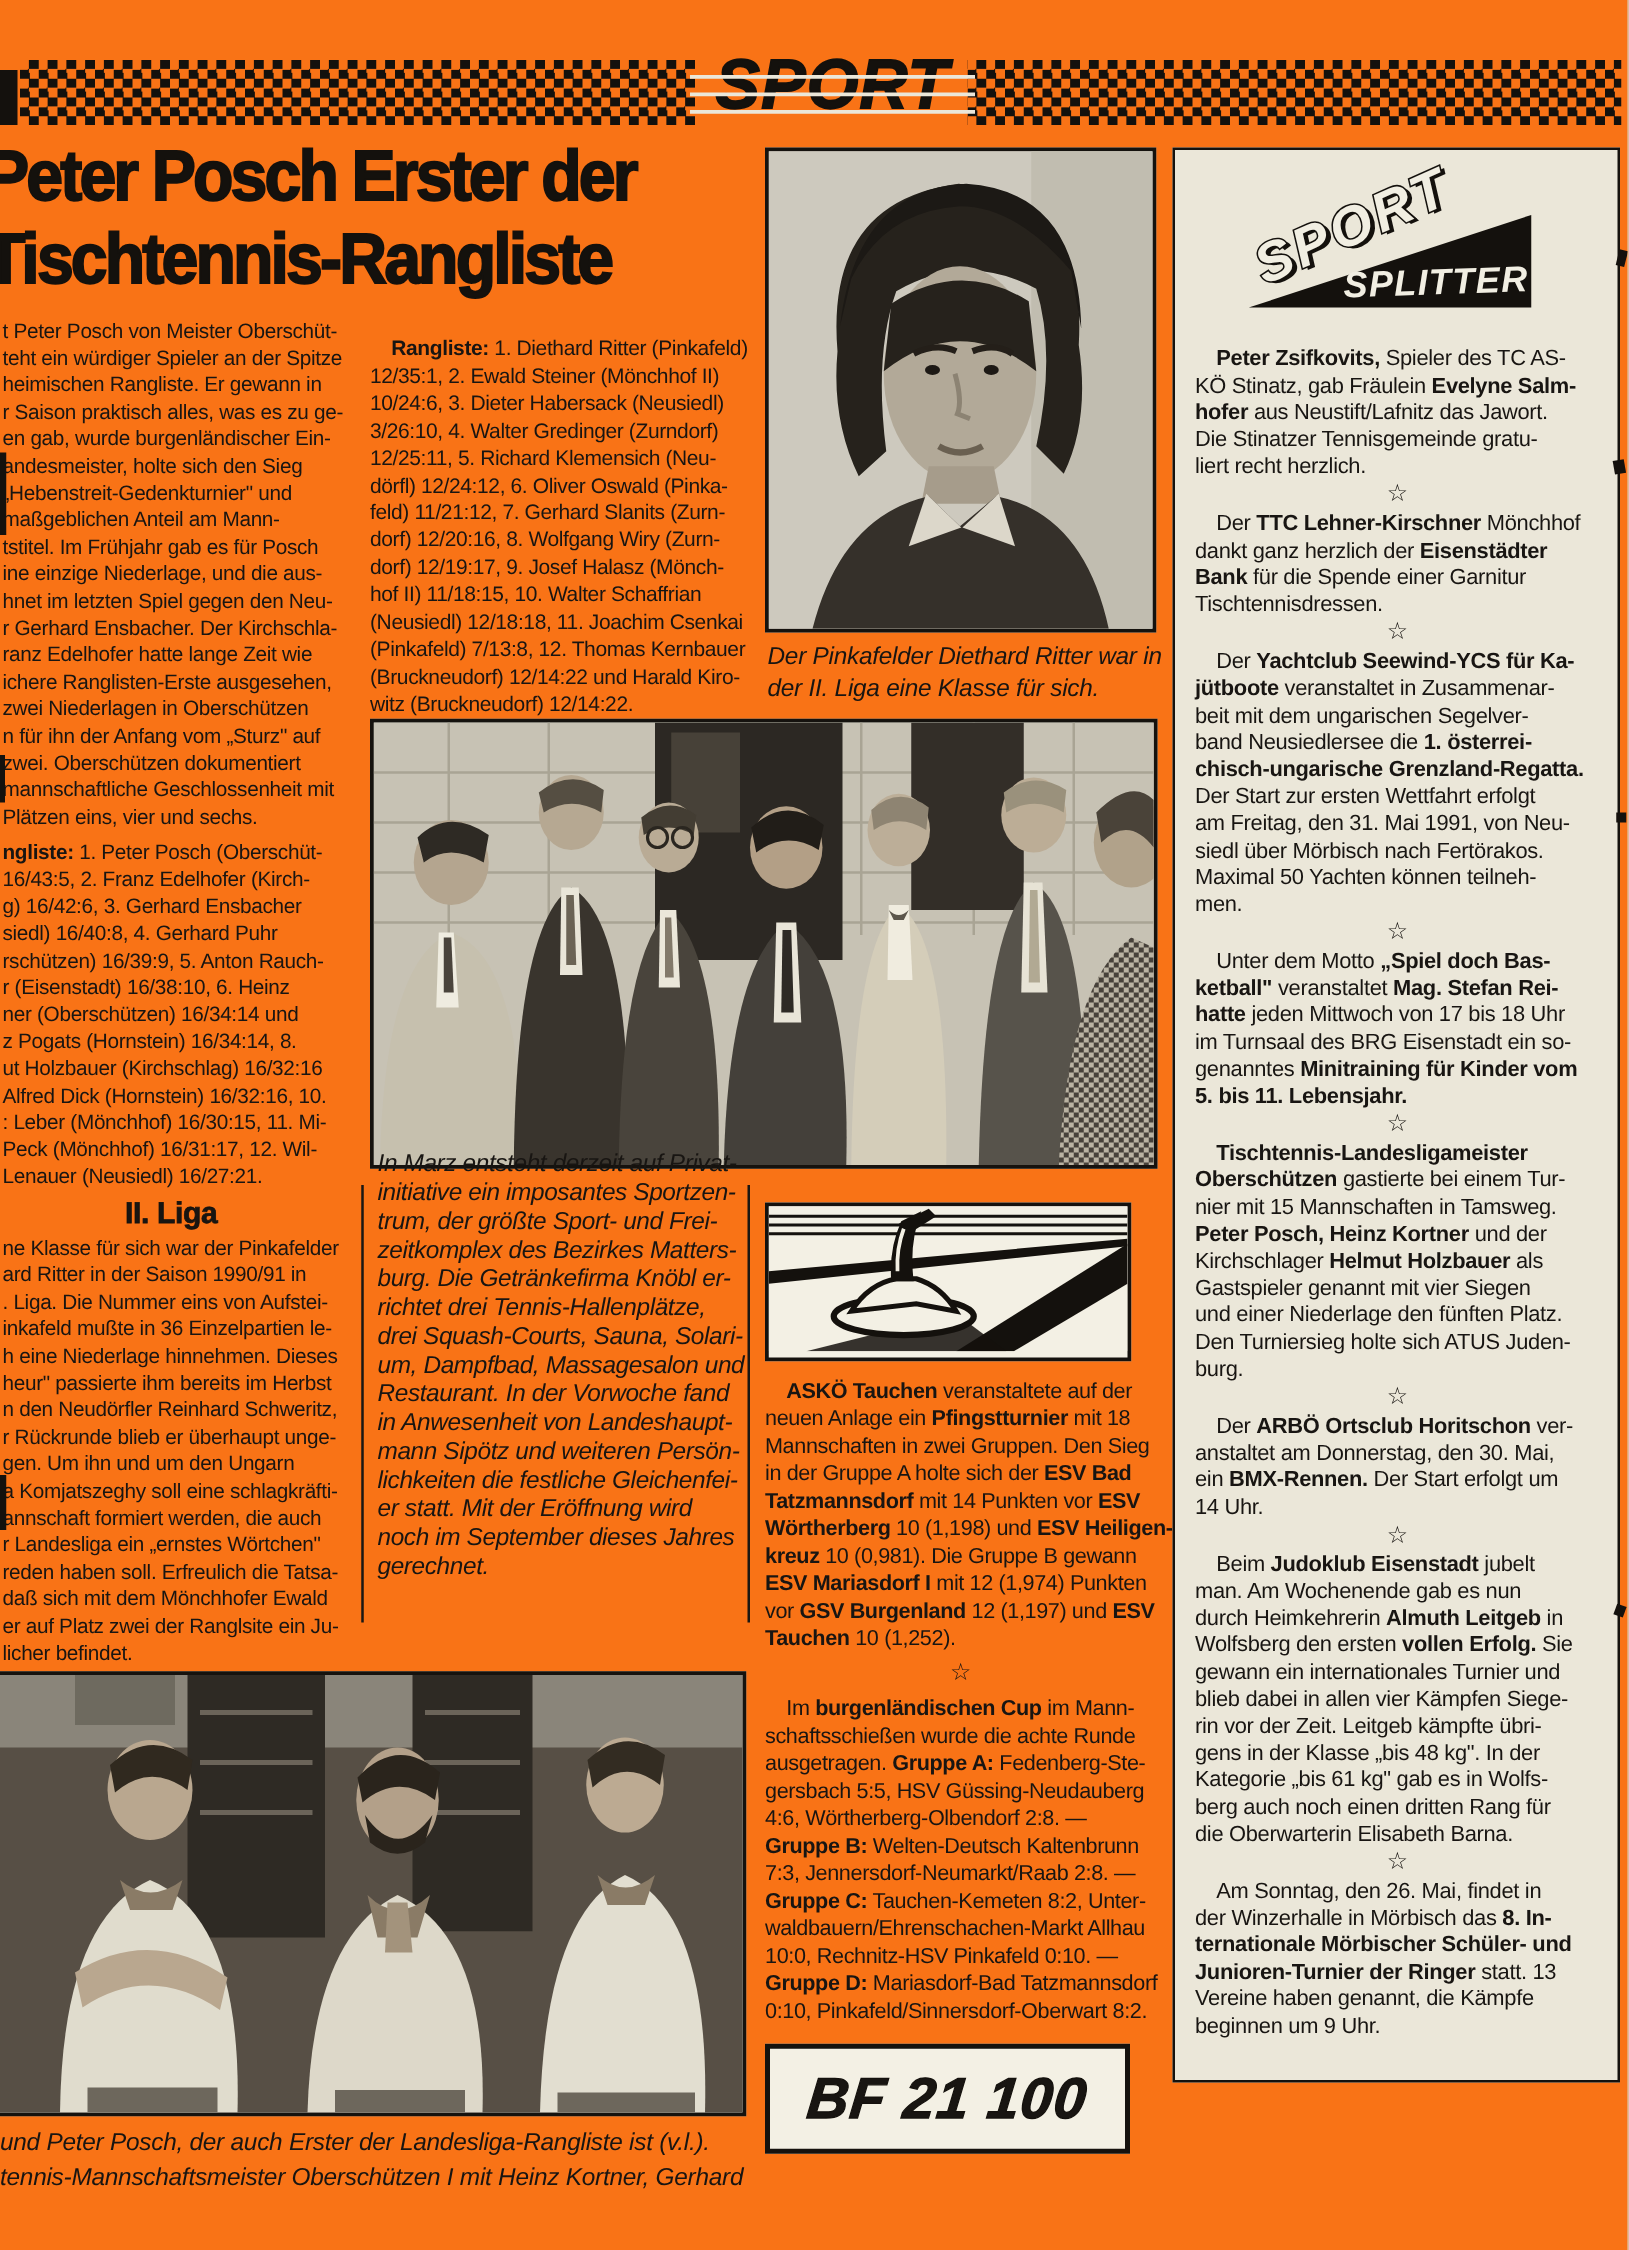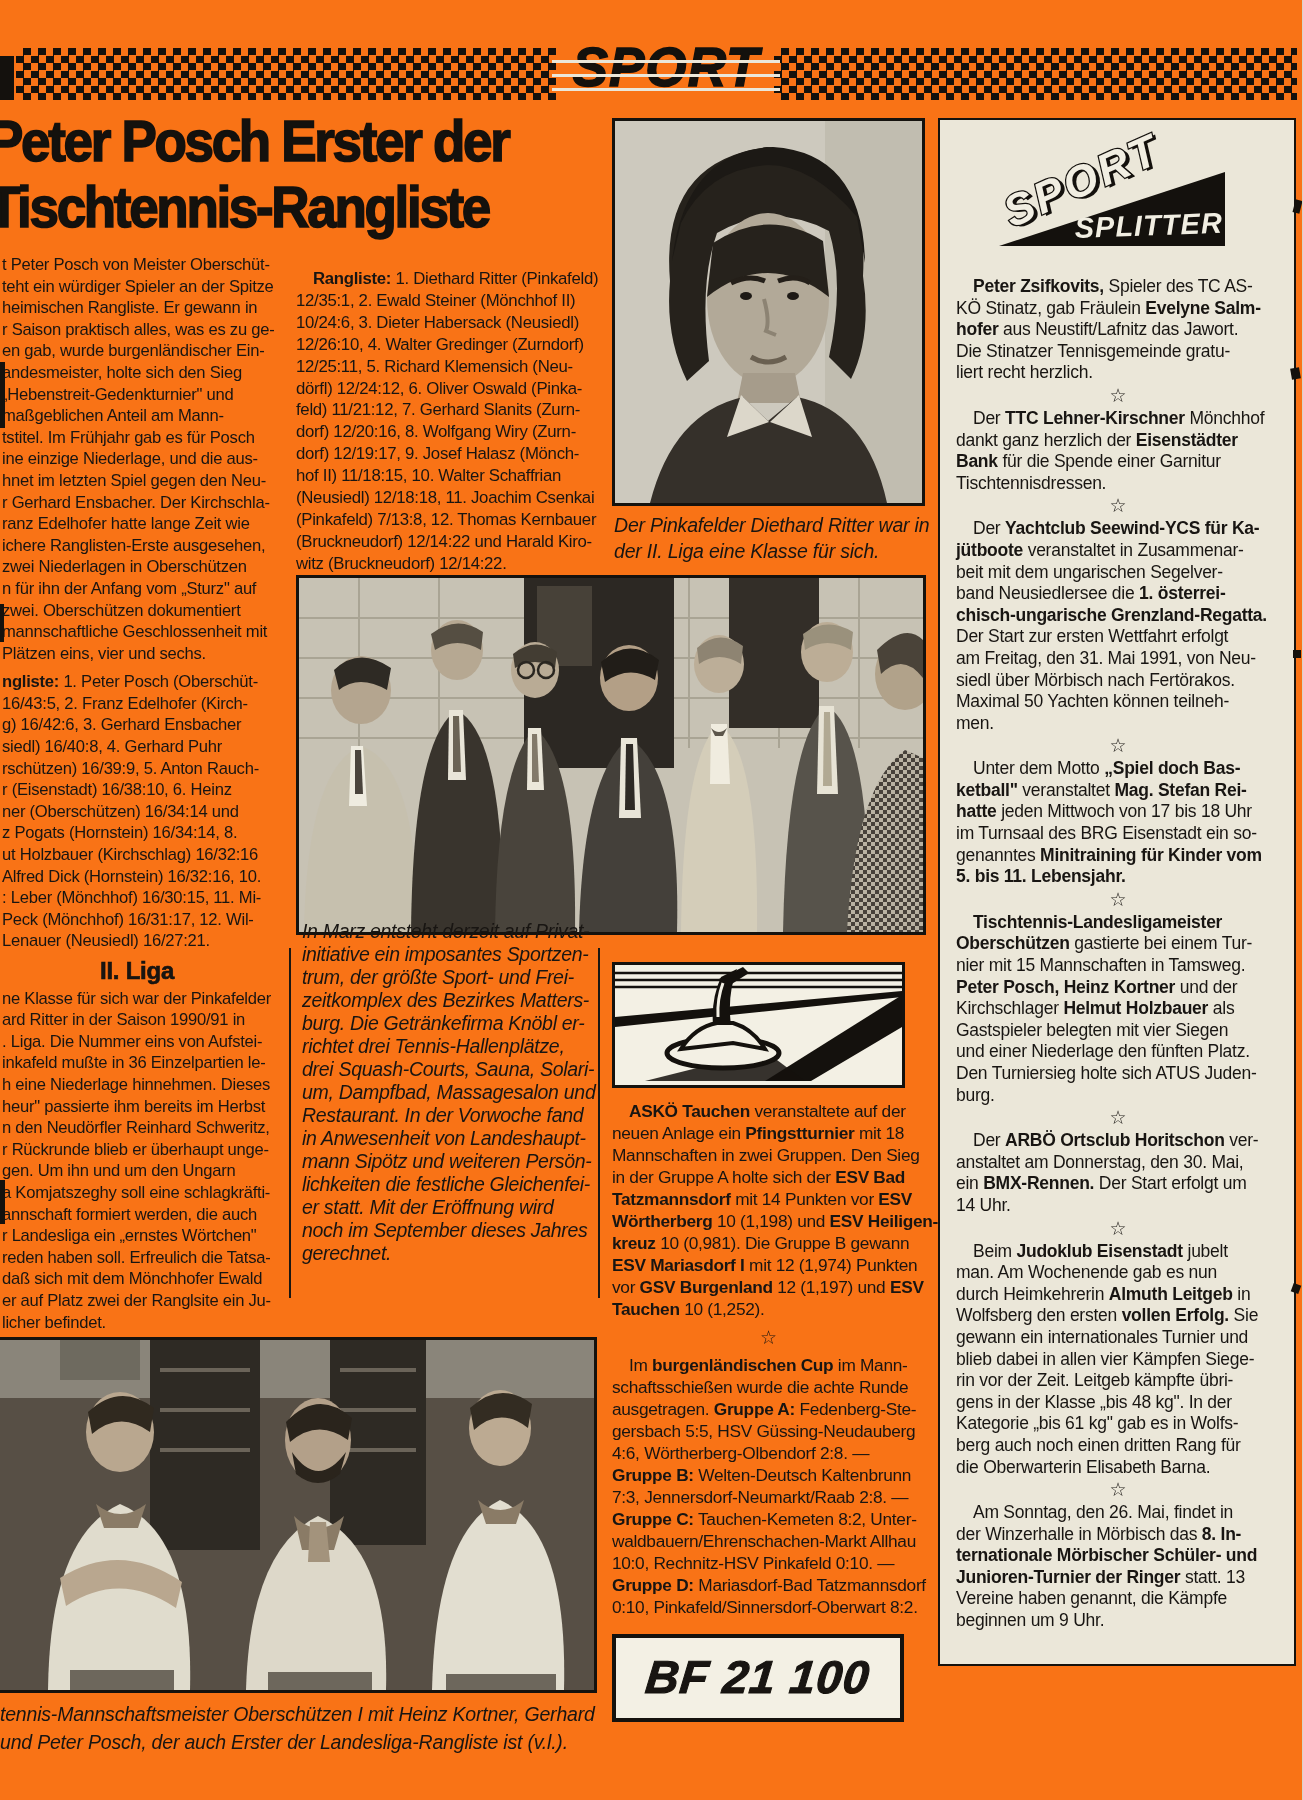--- a/index.html
+++ b/index.html
@@ -125,21 +125,21 @@
         <div class="tl"><span>daß sich mit dem Mönchhofer Ewald</span></div>
         <div class="tl"><span>er auf Platz zwei der Ranglsite ein Ju-</span></div>
         <div class="tl"><span>licher befindet.</span></div>
       </div>
   </div>
 
   <div class="abs body-txt2 lines indent-first" style="left:296px;top:268px;width:306px;">
       <div class="tl"><b>Rangliste:</b><span> 1. Diethard Ritter (Pinkafeld)</span></div>
       <div class="tl"><span>12/35:1, 2. Ewald Steiner (Mönchhof II)</span></div>
       <div class="tl"><span>10/24:6, 3. Dieter Habersack (Neusiedl)</span></div>
-      <div class="tl"><span>12/26:10, 4. Walter Gredinger (Zurndorf)</span></div>
+      <div class="tl"><span>3/26:10, 4. Walter Gredinger (Zurndorf)</span></div>
       <div class="tl"><span>12/25:11, 5. Richard Klemensich (Neu-</span></div>
       <div class="tl"><span>dörfl) 12/24:12, 6. Oliver Oswald (Pinka-</span></div>
       <div class="tl"><span>feld) 11/21:12, 7. Gerhard Slanits (Zurn-</span></div>
       <div class="tl"><span>dorf) 12/20:16, 8. Wolfgang Wiry (Zurn-</span></div>
       <div class="tl"><span>dorf) 12/19:17, 9. Josef Halasz (Mönch-</span></div>
       <div class="tl"><span>hof II) 11/18:15, 10. Walter Schaffrian</span></div>
       <div class="tl"><span>(Neusiedl) 12/18:18, 11. Joachim Csenkai</span></div>
       <div class="tl"><span>(Pinkafeld) 7/13:8, 12. Thomas Kernbauer</span></div>
       <div class="tl"><span>(Bruckneudorf) 12/14:22 und Harald Kiro-</span></div>
       <div class="tl"><span>witz (Bruckneudorf) 12/14:22.</span></div>
@@ -347,21 +347,21 @@
         <div class="tl"><span>genanntes </span><b>Minitraining für Kinder vom</b></div>
         <div class="tl"><b>5. bis 11. Lebensjahr.</b></div>
       </div>
     <div class="star">☆</div>
     <div class="rc-item lines indent-first">
         <div class="tl"><b>Tischtennis-Landesligameister</b></div>
         <div class="tl"><b>Oberschützen</b><span> gastierte bei einem Tur-</span></div>
         <div class="tl"><span>nier mit 15 Mannschaften in Tamsweg.</span></div>
         <div class="tl"><b>Peter Posch, Heinz Kortner</b><span> und der</span></div>
         <div class="tl"><span>Kirchschlager </span><b>Helmut Holzbauer</b><span> als</span></div>
-        <div class="tl"><span>Gastspieler belegten mit vier Siegen</span></div>
+        <div class="tl"><span>Gastspieler genannt mit vier Siegen</span></div>
         <div class="tl"><span>und einer Niederlage den fünften Platz.</span></div>
         <div class="tl"><span>Den Turniersieg holte sich ATUS Juden-</span></div>
         <div class="tl"><span>burg.</span></div>
       </div>
     <div class="star">☆</div>
     <div class="rc-item lines indent-first">
         <div class="tl"><span>Der </span><b>ARBÖ Ortsclub Horitschon</b><span> ver-</span></div>
         <div class="tl"><span>anstaltet am Donnerstag, den 30. Mai,</span></div>
         <div class="tl"><span>ein </span><b>BMX-Rennen.</b><span> Der Start erfolgt um</span></div>
         <div class="tl"><span>14 Uhr.</span></div>
@@ -420,22 +420,22 @@
       <path d="M268 332 h104 v18 h-104Z" fill="#6d675c"></path>
 
       <ellipse cx="500" cy="88" rx="31" ry="38" fill="#bcaa92"></ellipse>
       <path d="M470 68 Q500 40 532 64 L528 88 Q500 66 474 90Z" fill="#332c22"></path>
       <path d="M432 350 Q436 192 500 160 Q568 190 564 350Z" fill="#e2ded0"></path>
       <path d="M478 160 Q500 180 524 160 L516 184 L486 184Z" fill="#8a7b66"></path>
       <path d="M446 334 h110 v16 h-110Z" fill="#6d675c"></path>
     </svg>
   </div>
   <div class="abs lines caption" style="left:0;top:1700px;width:660px;line-height:28px;">
+      <div class="tl"><span>und Peter Posch, der auch Erster der Landesliga-Rangliste ist (v.l.).</span></div>
       <div class="tl"><span>tennis-Mannschaftsmeister Oberschützen I mit Heinz Kortner, Gerhard</span></div>
-      <div class="tl"><span>und Peter Posch, der auch Erster der Landesliga-Rangliste ist (v.l.).</span></div>
     </div>
 
 
   <div class="edge-mark" style="left:0;top:362px;width:5px;height:66px;"></div>
   <div class="edge-mark" style="left:0;top:604px;width:4px;height:38px;"></div>
   <div class="edge-mark" style="left:0;top:1180px;width:5px;height:44px;"></div>
   <div class="edge-mark" style="left:1294px;top:200px;width:7px;height:13px;transform:rotate(14deg);"></div>
   <div class="edge-mark" style="left:1291px;top:368px;width:9px;height:11px;transform:rotate(-10deg);"></div>
   <div class="edge-mark" style="left:1293px;top:650px;width:8px;height:8px;"></div>
   <div class="edge-mark" style="left:1292px;top:1284px;width:8px;height:9px;transform:rotate(20deg);"></div>

